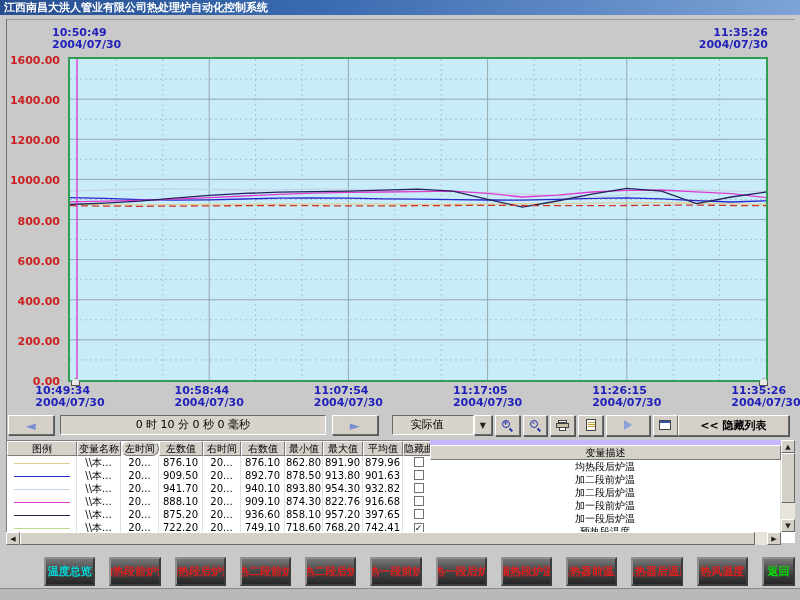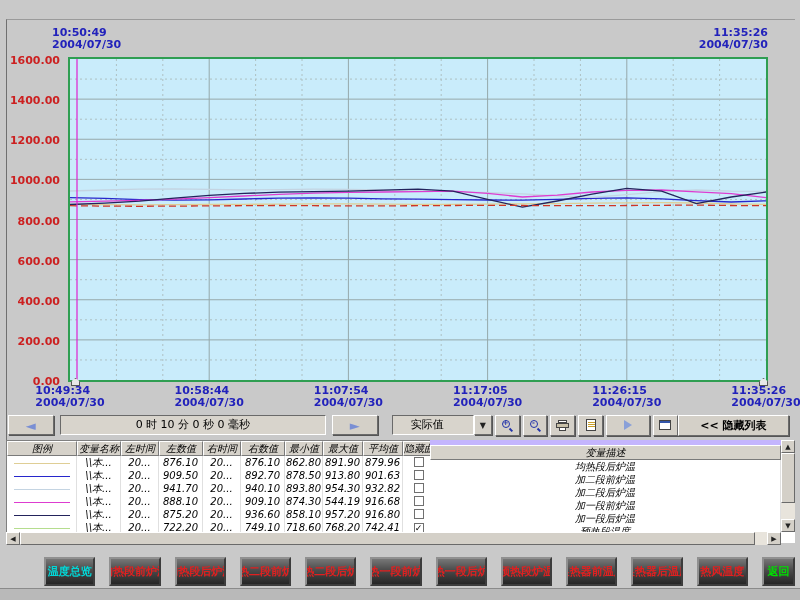--- a/index.html
+++ b/index.html
@@ -66,21 +66,21 @@
   .page-icon { position:relative; width:10px; height:12px; background:#fff; border:1px solid #444; }
   .page-icon:before { content:""; position:absolute; left:1px; top:2px; width:7px; height:1px; background:#caa02a; box-shadow:0 2px 0 #caa02a,0 4px 0 #caa02a; }
   .winframe { width:12px; height:10px; border:1px solid #444; background:#fff; }
   .winframe:before { content:""; display:block; height:2px; background:#3355aa; }
 
   
   #table-zone { position:absolute; left:6px; top:440px; width:789px; height:103px; background:#fff; }
   #grid-left { position:absolute; left:0; top:0; width:424px; height:92px; overflow:hidden;
     border-left:1px solid #808080; border-top:1px solid #808080; }
   #grid-right { position:absolute; left:424px; top:0; width:351px; height:92px; overflow:hidden; border-top:5px solid #c4b5fd; }
-  .hdr-row,.data-row { display:flex;font-style:italic; }
+  .hdr-row,.data-row { display:flex; }
   .hcell { background:#d6d2ca; border:1px solid; border-color:#fff #7a7a7a #7a7a7a #fff;
     font-size:10px; text-align:center; height:15px; line-height:13px; white-space:nowrap; overflow:hidden; flex:none; }
   .dcell { font-size:10px; height:13px; line-height:13px; text-align:center; white-space:nowrap; overflow:hidden;
     border-right:1px solid #e0e0e0; flex:none; color:#000; background:#fff; }
   .legend-line { display:inline-block; width:56px; height:0; border-top:1px solid; vertical-align:middle; }
   .cb { display:inline-block; width:10px; height:10px; background:#fff; border:1px solid #707070;
     font-size:9px; line-height:9px; text-align:center; color:#000; margin-top:1px; }
 
   
   .sb-btn { background:#d4d0c8; border:1px solid; border-color:#fff #6a6a6a #6a6a6a #fff;
@@ -102,20 +102,21 @@
     border:2px outset #909090; font-size:11px; font-weight:bold; display:flex; align-items:center;
     justify-content:center; white-space:nowrap; overflow:hidden; cursor:default; }
   #bottom-strip { position:absolute; left:0; top:588px; width:800px; height:12px; background:#b9b9b9;
     border-top:1px solid #8a8a8a; }
 </style>
 </head>
 <body>
 
 <div id="app">
 
+  <div id="titlebar">江西南昌大洪人管业有限公司热处理炉自动化控制系统</div>
 
   <div id="trend-frame"></div>
 
   <div id="ts-left" class="ts">
     <div>10:50:49</div>
     <div>2004/07/30</div>
   </div>
   <div id="ts-right" class="ts">
     <div>11:35:26</div>
     <div>2004/07/30</div>
@@ -246,21 +247,21 @@
       <span class="winframe"></span>
     </div>
     <div class="btn3d" id="hide-list-btn">&lt;&lt; 隐藏列表</div>
   </div>
 
   <div id="table-zone">
     <div id="grid-left">
         <div class="hdr-row">
           <div class="hcell" style="width: 70px;">图例</div>
           <div class="hcell" style="width: 44px;">变量名称</div>
-          <div class="hcell" style="width: 38px;">左时间</div>
+          <div class="hcell" style="width: 38px; border-radius: 7px;">左时间</div>
           <div class="hcell" style="width: 44px;">左数值</div>
           <div class="hcell" style="width: 38px;">右时间</div>
           <div class="hcell" style="width: 44px;">右数值</div>
           <div class="hcell" style="width: 38px;">最小值</div>
           <div class="hcell" style="width: 40px;">最大值</div>
           <div class="hcell" style="width: 40px;">平均值</div>
           <div class="hcell" style="width: 32px;">隐藏曲线</div>
         </div>
         <div class="data-row">
           <div class="dcell" style="width: 70px;"><span class="legend-line" style="border-top-color: rgb(223, 206, 149);"></span></div>
@@ -299,34 +300,34 @@
           <div class="dcell" style="width: 32px;"><span class="cb"></span></div>
         </div>
         <div class="data-row">
           <div class="dcell" style="width: 70px;"><span class="legend-line" style="border-top-color: rgb(221, 60, 208);"></span></div>
           <div class="dcell" style="width: 44px;">\\本...</div>
           <div class="dcell" style="width: 38px;">20...</div>
           <div class="dcell" style="width: 44px;">888.10</div>
           <div class="dcell" style="width: 38px;">20...</div>
           <div class="dcell" style="width: 44px;">909.10</div>
           <div class="dcell" style="width: 38px;">874.30</div>
-          <div class="dcell" style="width: 40px;">544.19</div>
+          <div class="dcell" style="width: 40px;">822.76</div>
           <div class="dcell" style="width: 40px;">916.68</div>
           <div class="dcell" style="width: 32px;"><span class="cb"></span></div>
         </div>
         <div class="data-row">
           <div class="dcell" style="width: 70px;"><span class="legend-line" style="border-top-color: rgb(35, 35, 92);"></span></div>
           <div class="dcell" style="width: 44px;">\\本...</div>
           <div class="dcell" style="width: 38px;">20...</div>
           <div class="dcell" style="width: 44px;">875.20</div>
           <div class="dcell" style="width: 38px;">20...</div>
           <div class="dcell" style="width: 44px;">936.60</div>
           <div class="dcell" style="width: 38px;">858.10</div>
           <div class="dcell" style="width: 40px;">957.20</div>
-          <div class="dcell" style="width: 40px;">916.80</div>
+          <div class="dcell" style="width: 40px;">397.65</div>
           <div class="dcell" style="width: 32px;"><span class="cb"></span></div>
         </div>
         <div class="data-row">
           <div class="dcell" style="width: 70px;"><span class="legend-line" style="border-top-color: rgb(181, 221, 142);"></span></div>
           <div class="dcell" style="width: 44px;">\\本...</div>
           <div class="dcell" style="width: 38px;">20...</div>
           <div class="dcell" style="width: 44px;">722.20</div>
           <div class="dcell" style="width: 38px;">20...</div>
           <div class="dcell" style="width: 44px;">749.10</div>
           <div class="dcell" style="width: 38px;">718.60</div>

